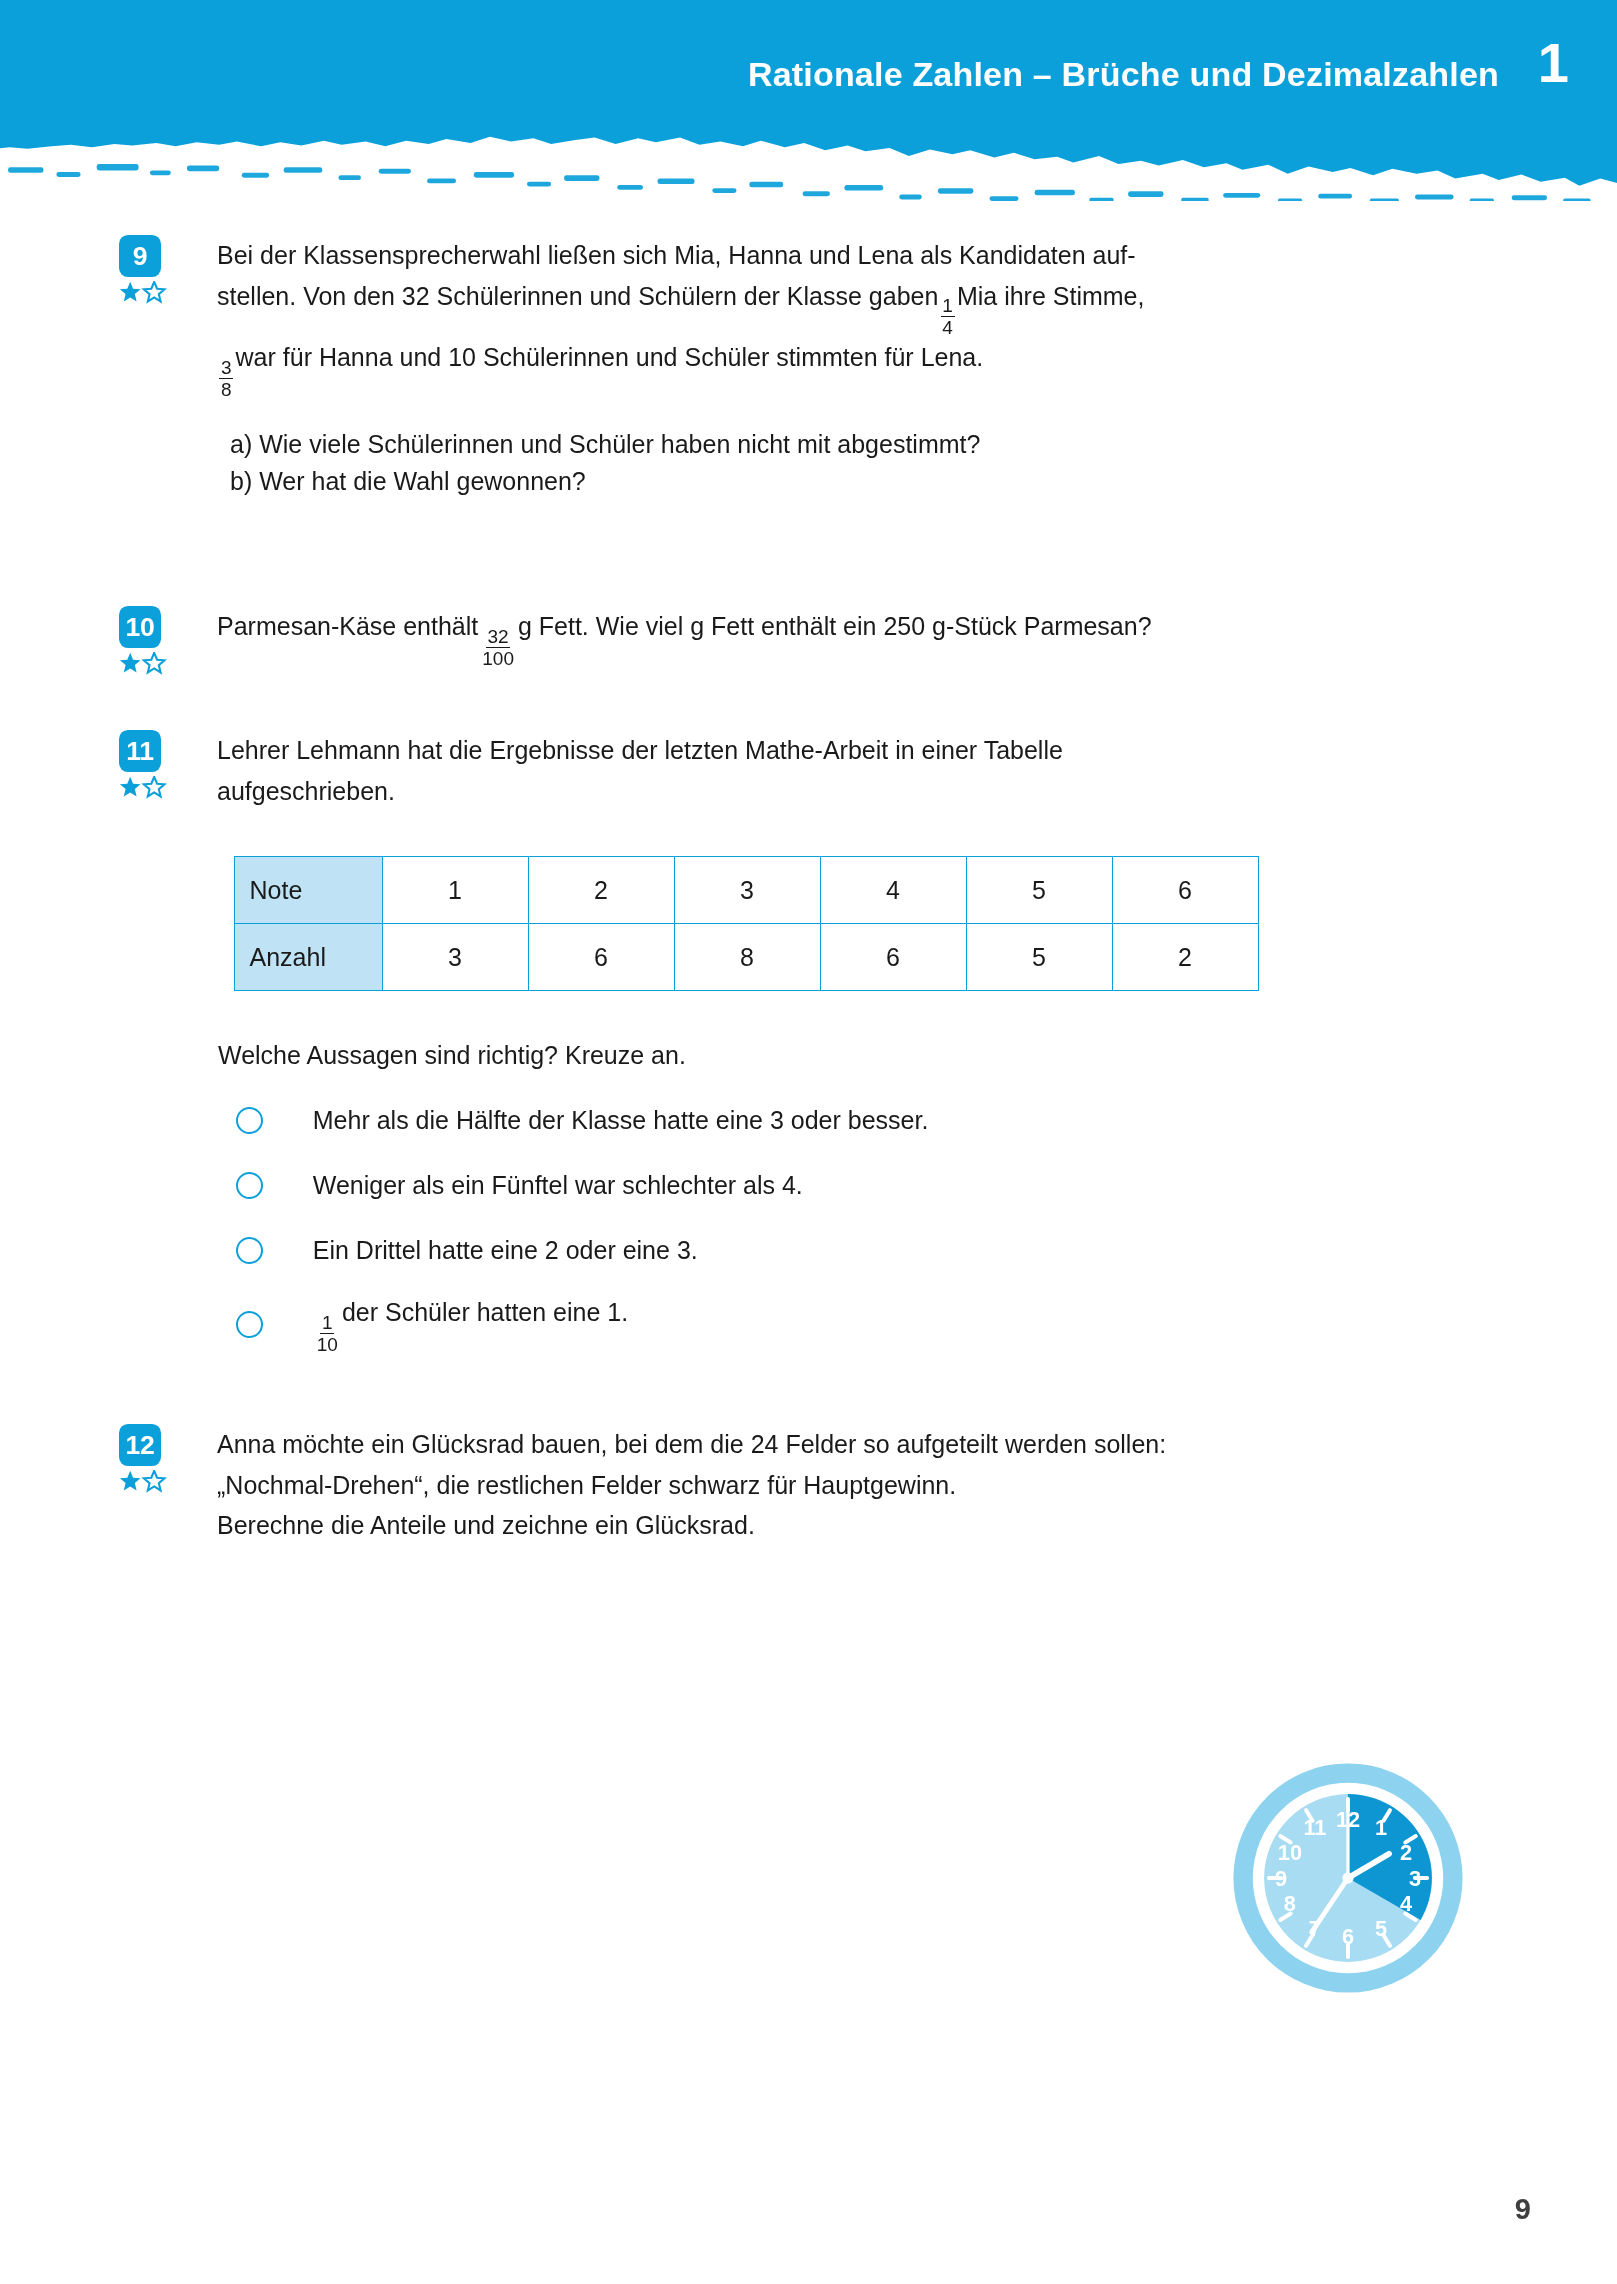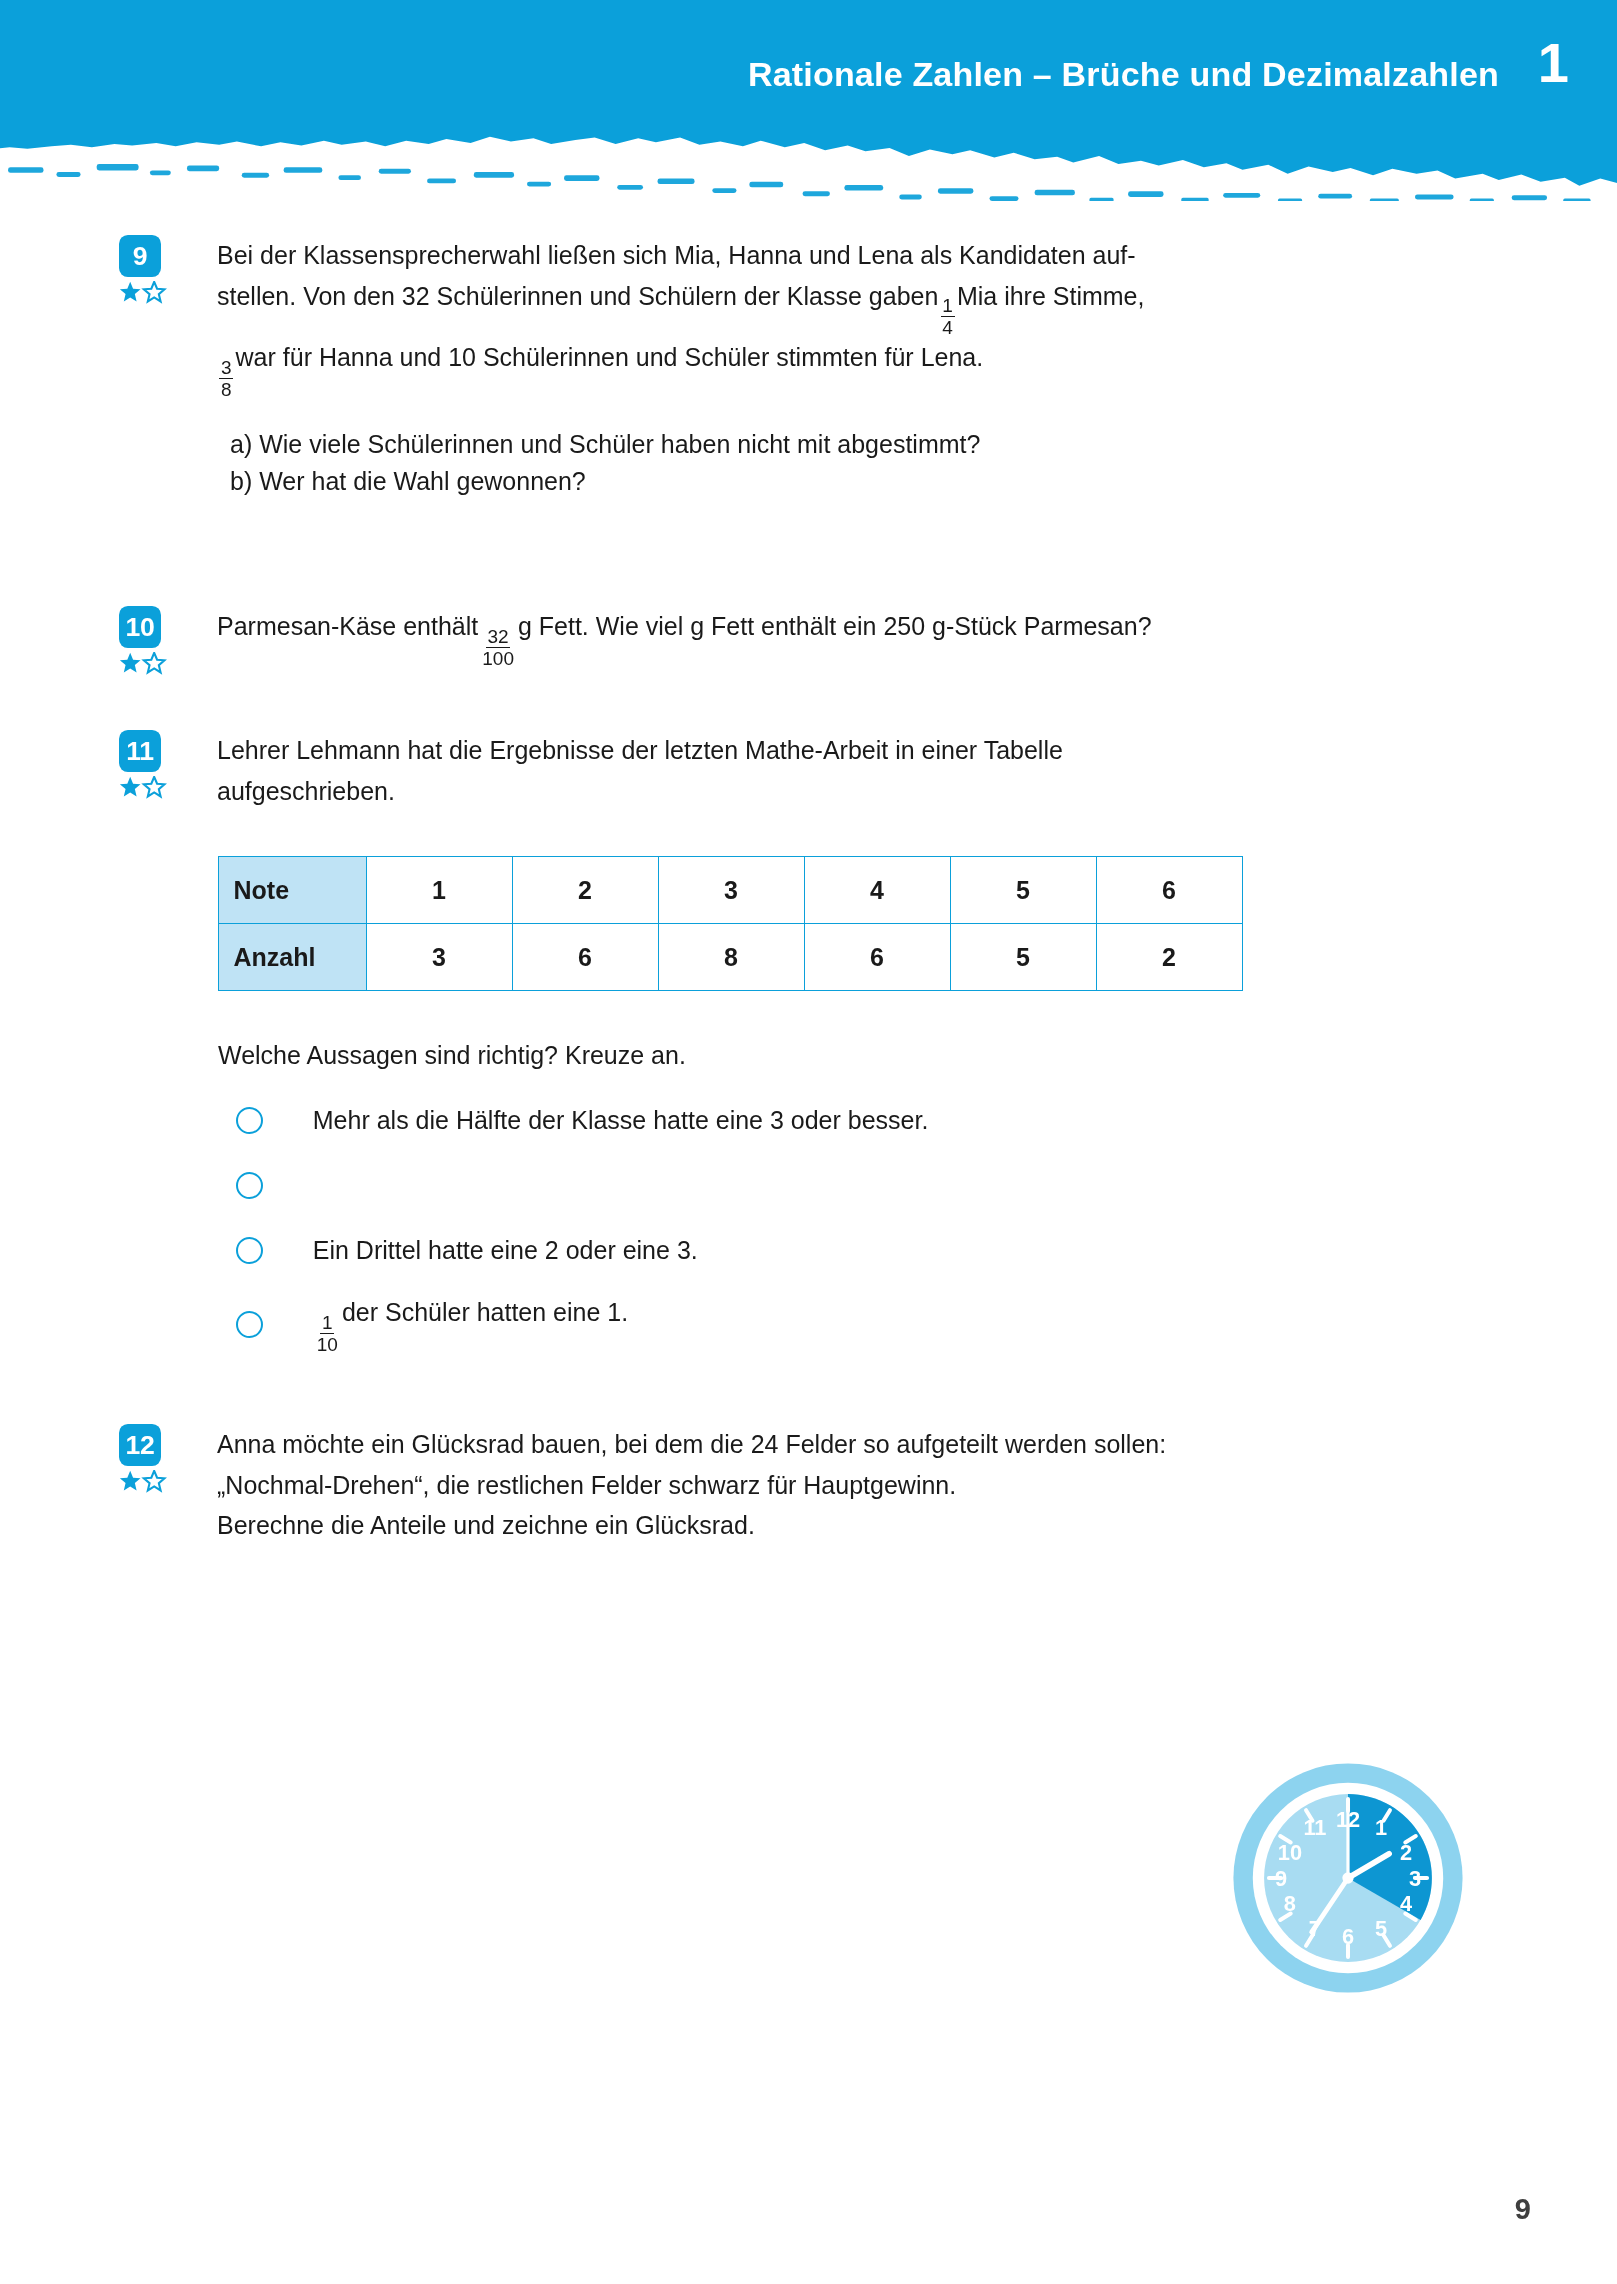--- a/index.html
+++ b/index.html
@@ -113,25 +113,24 @@
     border-bottom: 1.6px solid #1a1a1a;
   }
   .frac .den {
     display: block;
     padding: 0.8px 1.6px 0 1.6px;
   }
 
   
   .grade-table {
     position: absolute;
-    left: 218px;
+    left: 234px;
     top: 856px;
     border-collapse: collapse;
     table-layout: fixed;
-    font-weight: bold;
   }
   .grade-table td {
     border: 1.6px solid #0ba0da;
     height: 66px;
     text-align: center;
     font-size: 25px;
     color: #1a1a1a;
     padding: 0;
   }
   .grade-table td.rowhead {
@@ -338,20 +337,21 @@
 <div class="statements">
   <div class="stmt-prompt">Welche Aussagen sind richtig? Kreuze an.</div>
 
   <div class="stmt-row">
     <div class="stmt-circle"></div>
     <div class="stmt-text">Mehr als die Hälfte der Klasse hatte eine 3 oder besser.</div>
   </div>
 
   <div class="stmt-row">
     <div class="stmt-circle"></div>
+    <div class="stmt-text">Weniger als ein Fünftel war schlechter als 4.</div>
   </div>
 
   <div class="stmt-row">
     <div class="stmt-circle"></div>
     <div class="stmt-text">Ein Drittel hatte eine 2 oder eine 3.</div>
   </div>
 
   <div class="stmt-row">
     <div class="stmt-circle"></div>
     <div class="stmt-text"><span class="frac">

